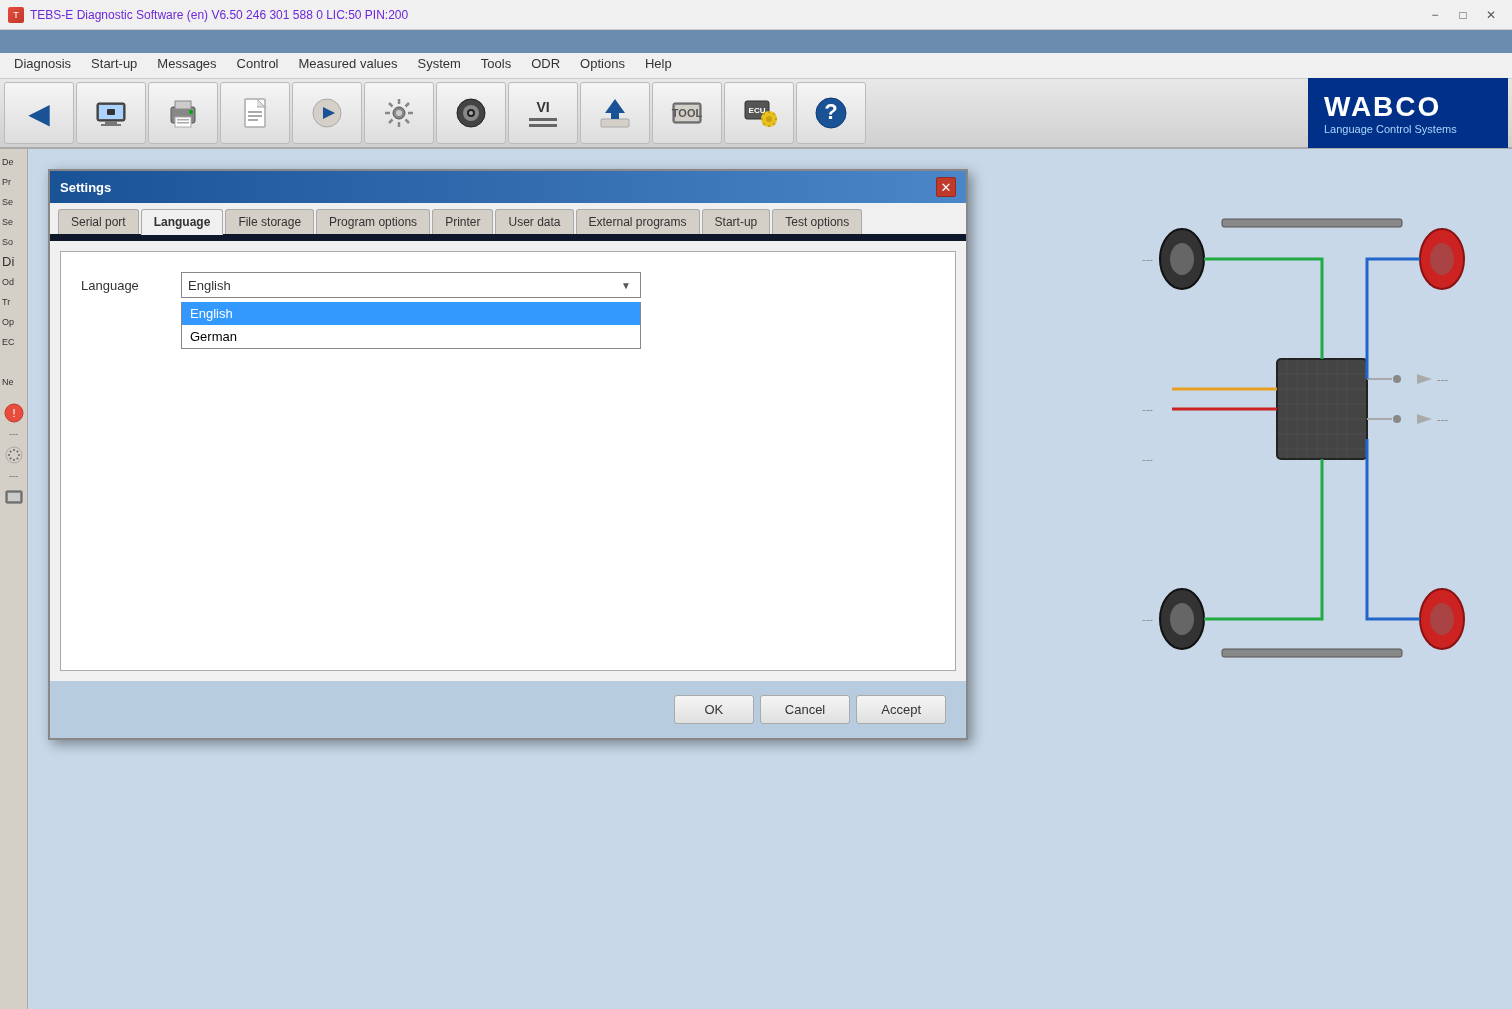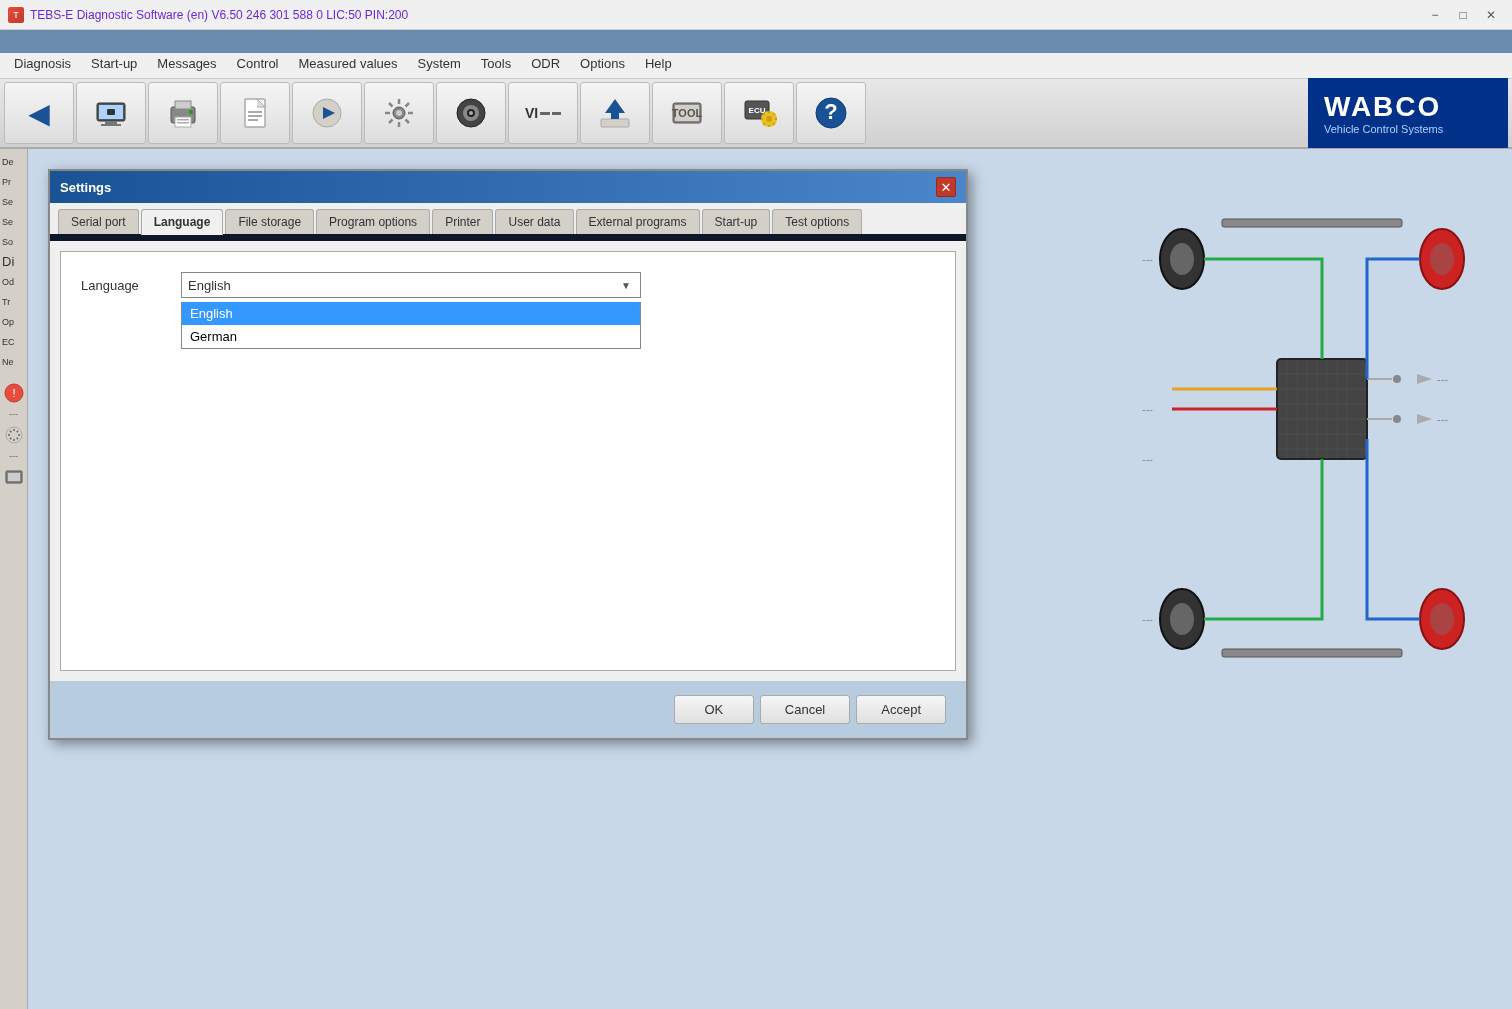--- a/index.html
+++ b/index.html
@@ -423,21 +423,21 @@
       <svg width="36" height="36" viewBox="0 0 36 36">
         <circle cx="18" cy="18" r="14" fill="#444" stroke="#222" stroke-width="1"></circle>
         <circle cx="18" cy="18" r="8" fill="#888"></circle>
         <circle cx="18" cy="18" r="4" fill="#222"></circle>
         <circle cx="18" cy="18" r="2" fill="#aaa"></circle>
       </svg>
     </div>
   </button>
 
   <button class="toolbar-btn">
-    <div class="toolbar-icon" style="font-size:12px; font-weight:bold; color:#555; display:flex; flex-direction:row; align-items:center; gap:2px;">
+    <div class="toolbar-icon" style="font-size:12px; font-weight:bold; color:#555; display:flex; flex-direction:column; align-items:center; gap:2px;">
       <span style="font-size:14px; font-weight:bold; color:#333;">VI</span>
       <div style="width:28px; height:3px; background:#666; margin:1px 0;"></div>
       <div style="width:28px; height:3px; background:#666;"></div>
     </div>
   </button>
 
   <button class="toolbar-btn">
     <div class="toolbar-icon">
       <svg width="36" height="36" viewBox="0 0 36 36">
         <rect x="4" y="24" width="28" height="8" rx="1" fill="#d4d0c8" stroke="#aaa" stroke-width="1"></rect>
@@ -481,38 +481,38 @@
     <div class="toolbar-icon">
       <svg width="36" height="36" viewBox="0 0 36 36">
         <circle cx="18" cy="18" r="15" fill="#1a5296" stroke="#0d3a7a" stroke-width="1"></circle>
         <text x="18" y="24" text-anchor="middle" font-size="22" fill="white" font-weight="bold">?</text>
       </svg>
     </div>
   </button>
 
   <div class="wabco-logo" style="margin-left:auto;">
     <span class="wabco-text">WABCO</span>
-    <span class="wabco-subtitle">Vehicle Control Systems</span>
+    <span class="wabco-subtitle">Language Control Systems</span>
   </div>
 </div>
 
 <div class="main-content">
 
   <div class="sidebar">
     <span class="sidebar-label" style="font-size:9px; color:#333;">De</span>
     <span class="sidebar-label" style="font-size:9px; color:#333;">Pr</span>
     <span class="sidebar-label" style="font-size:9px; color:#333;">Se</span>
     <span class="sidebar-label" style="font-size:9px; color:#333;">Se</span>
     <span class="sidebar-label" style="font-size:9px; color:#333;">So</span>
     <span class="sidebar-label" style="font-size:13px; color:#333;">Di</span>
     <span class="sidebar-label" style="font-size:9px; color:#333;">Od</span>
     <span class="sidebar-label" style="font-size:9px; color:#333;">Tr</span>
     <span class="sidebar-label" style="font-size:9px; color:#333;">Op</span>
     <span class="sidebar-label" style="font-size:9px; color:#333;">EC</span>
-    <span class="sidebar-label" style="font-size:9px; color:#333;">Ne</span>
+    <span class="sidebar-label" style="font-size:9px; color:#333;margin-top:20px;">Ne</span>
     <div style="margin-top:10px; display:flex; align-items:center; justify-content:center;">
       <svg width="20" height="20" viewBox="0 0 20 20">
         <circle cx="10" cy="10" r="9" fill="#e74c3c" stroke="#c0392b" stroke-width="1"></circle>
         <text x="10" y="14" text-anchor="middle" font-size="11" fill="white">!</text>
       </svg>
     </div>
     <div style="margin-top:4px; font-size:9px; color:#666; text-align:center;">---</div>
     <div style="margin-top:4px; display:flex; align-items:center; justify-content:center;">
       <svg width="20" height="20" viewBox="0 0 20 20">
         <circle cx="10" cy="10" r="8" fill="#d4d0c8" stroke="#aaa" stroke-width="1"></circle>

